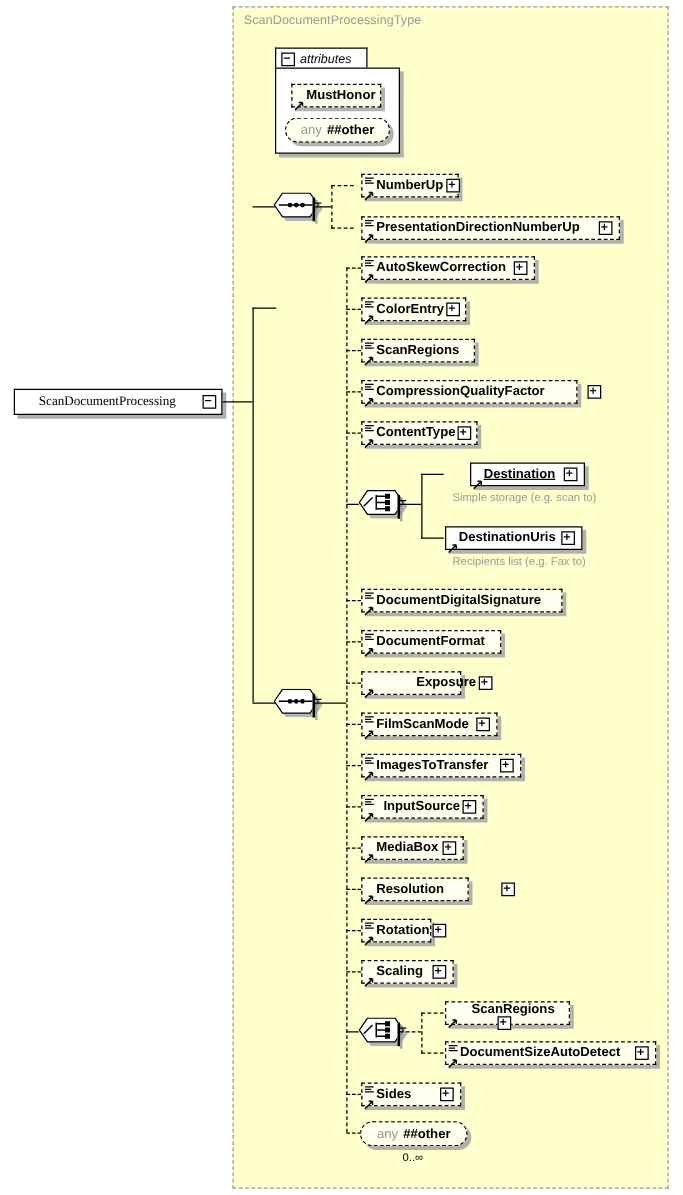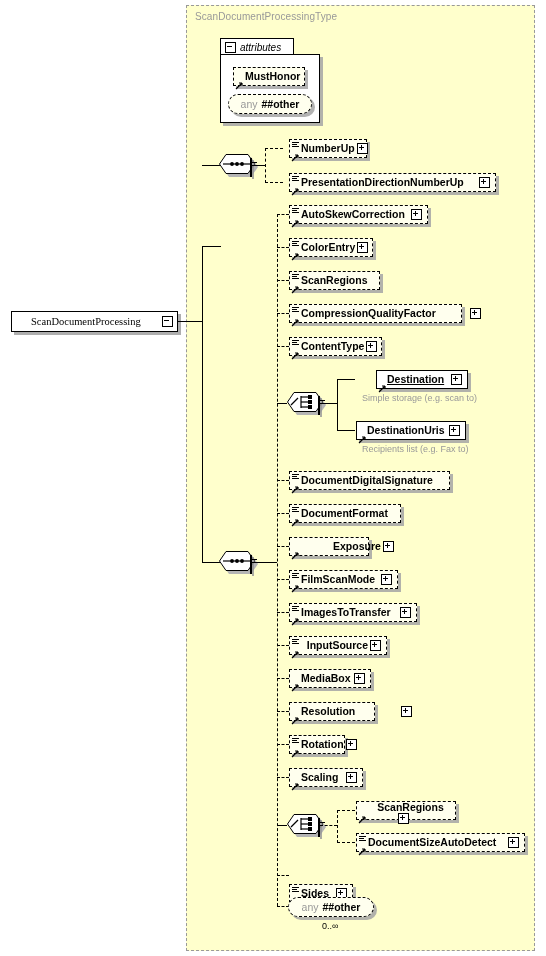--- a/index.html
+++ b/index.html
@@ -504,21 +504,21 @@
         <i></i>
         <i></i>
       </span>
     <span class="arrowmark"><svg width="9" height="9" viewBox="0 0 9 9">
           <path d="M1 8 L7 2 M7 2 L4 2 M7 2 L7 5" stroke="#000" stroke-width="1.2" fill="none"></path>
         </svg></span>
     <span class="el-label" style="flex:1 1 auto;">DocumentSizeAutoDetect</span>
     <span class="pm plus"></span>
   </div>
 
-  <div class="el" style="left:289px;top:884px;width:64px;">
+  <div class="el" style="left:289px;top:866px;width:80px;">
     <span class="seqmark">
         <i></i>
         <i></i>
         <i></i>
       </span>
     <span class="arrowmark"><svg width="9" height="9" viewBox="0 0 9 9">
           <path d="M1 8 L7 2 M7 2 L4 2 M7 2 L7 5" stroke="#000" stroke-width="1.2" fill="none"></path>
         </svg></span>
     <span class="el-label" style="flex:1 1 auto;">Sides</span>
     <span class="pm plus"></span>

